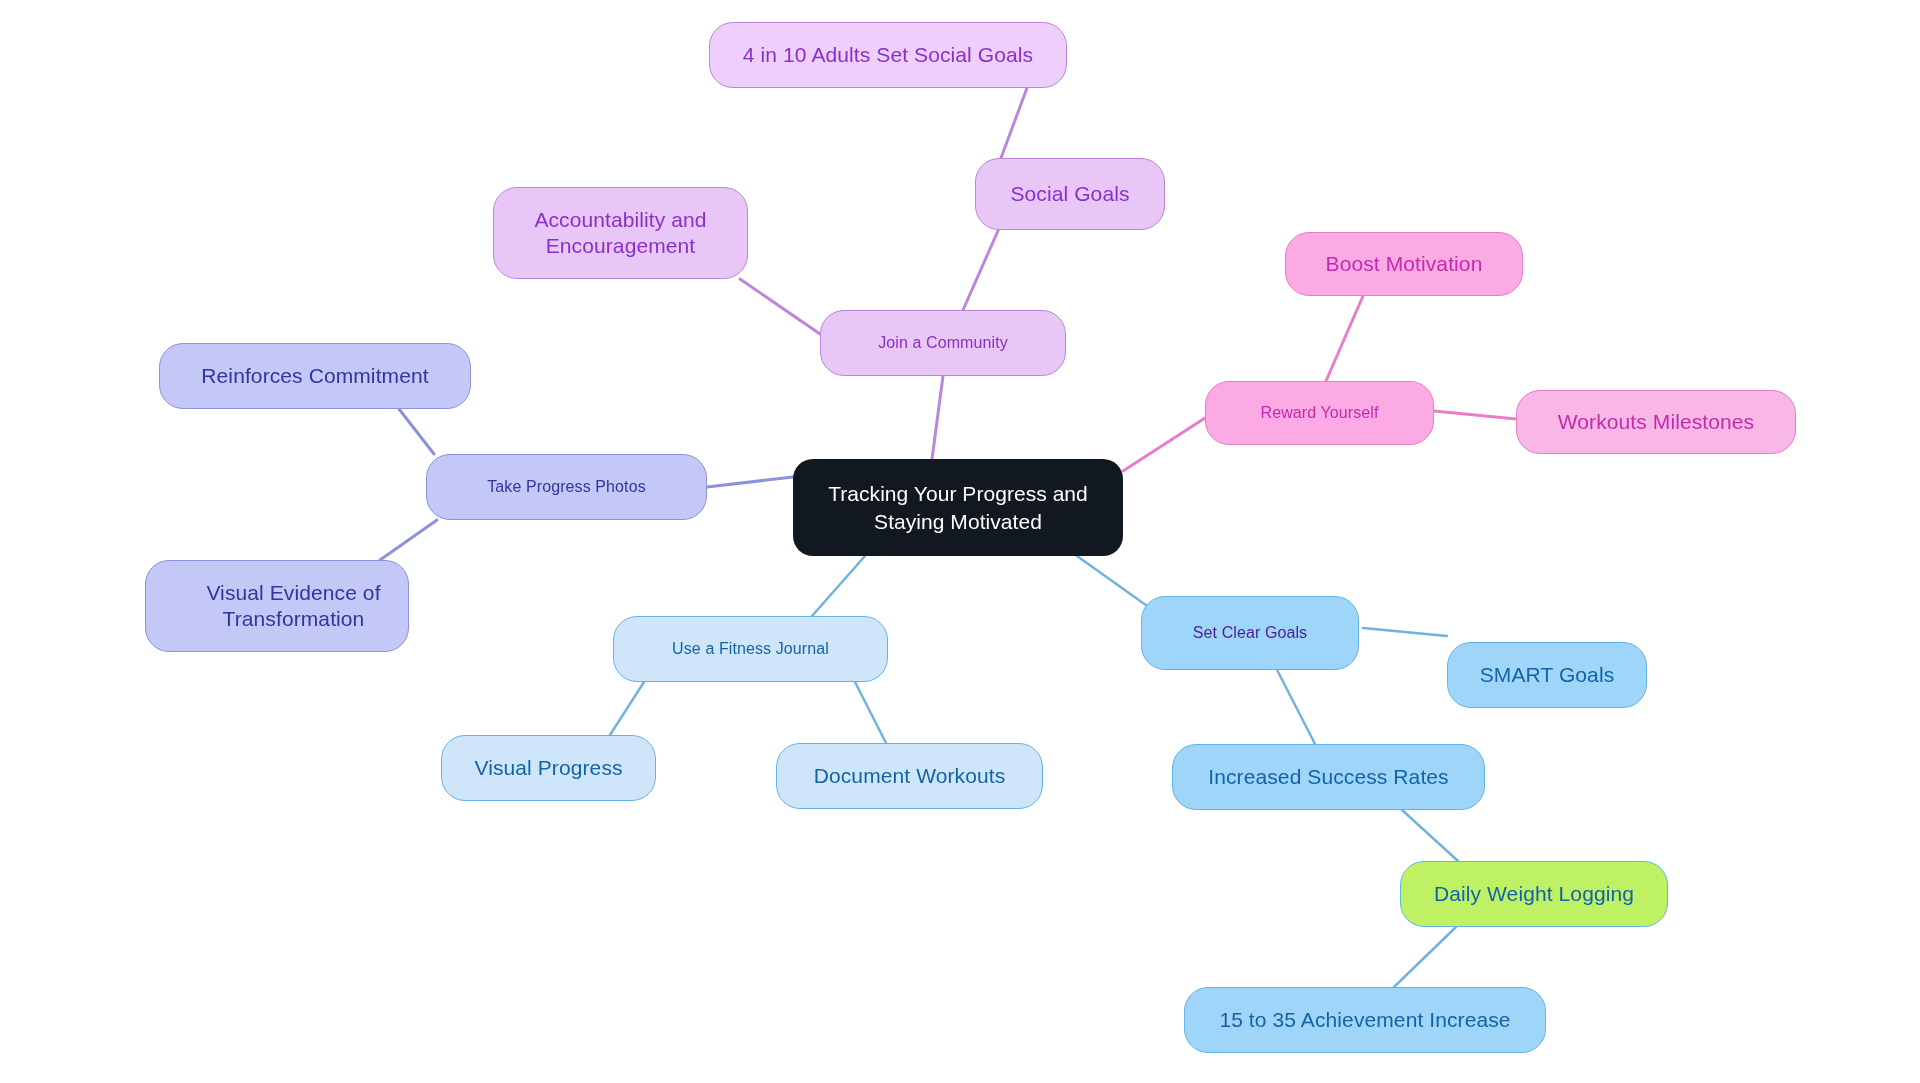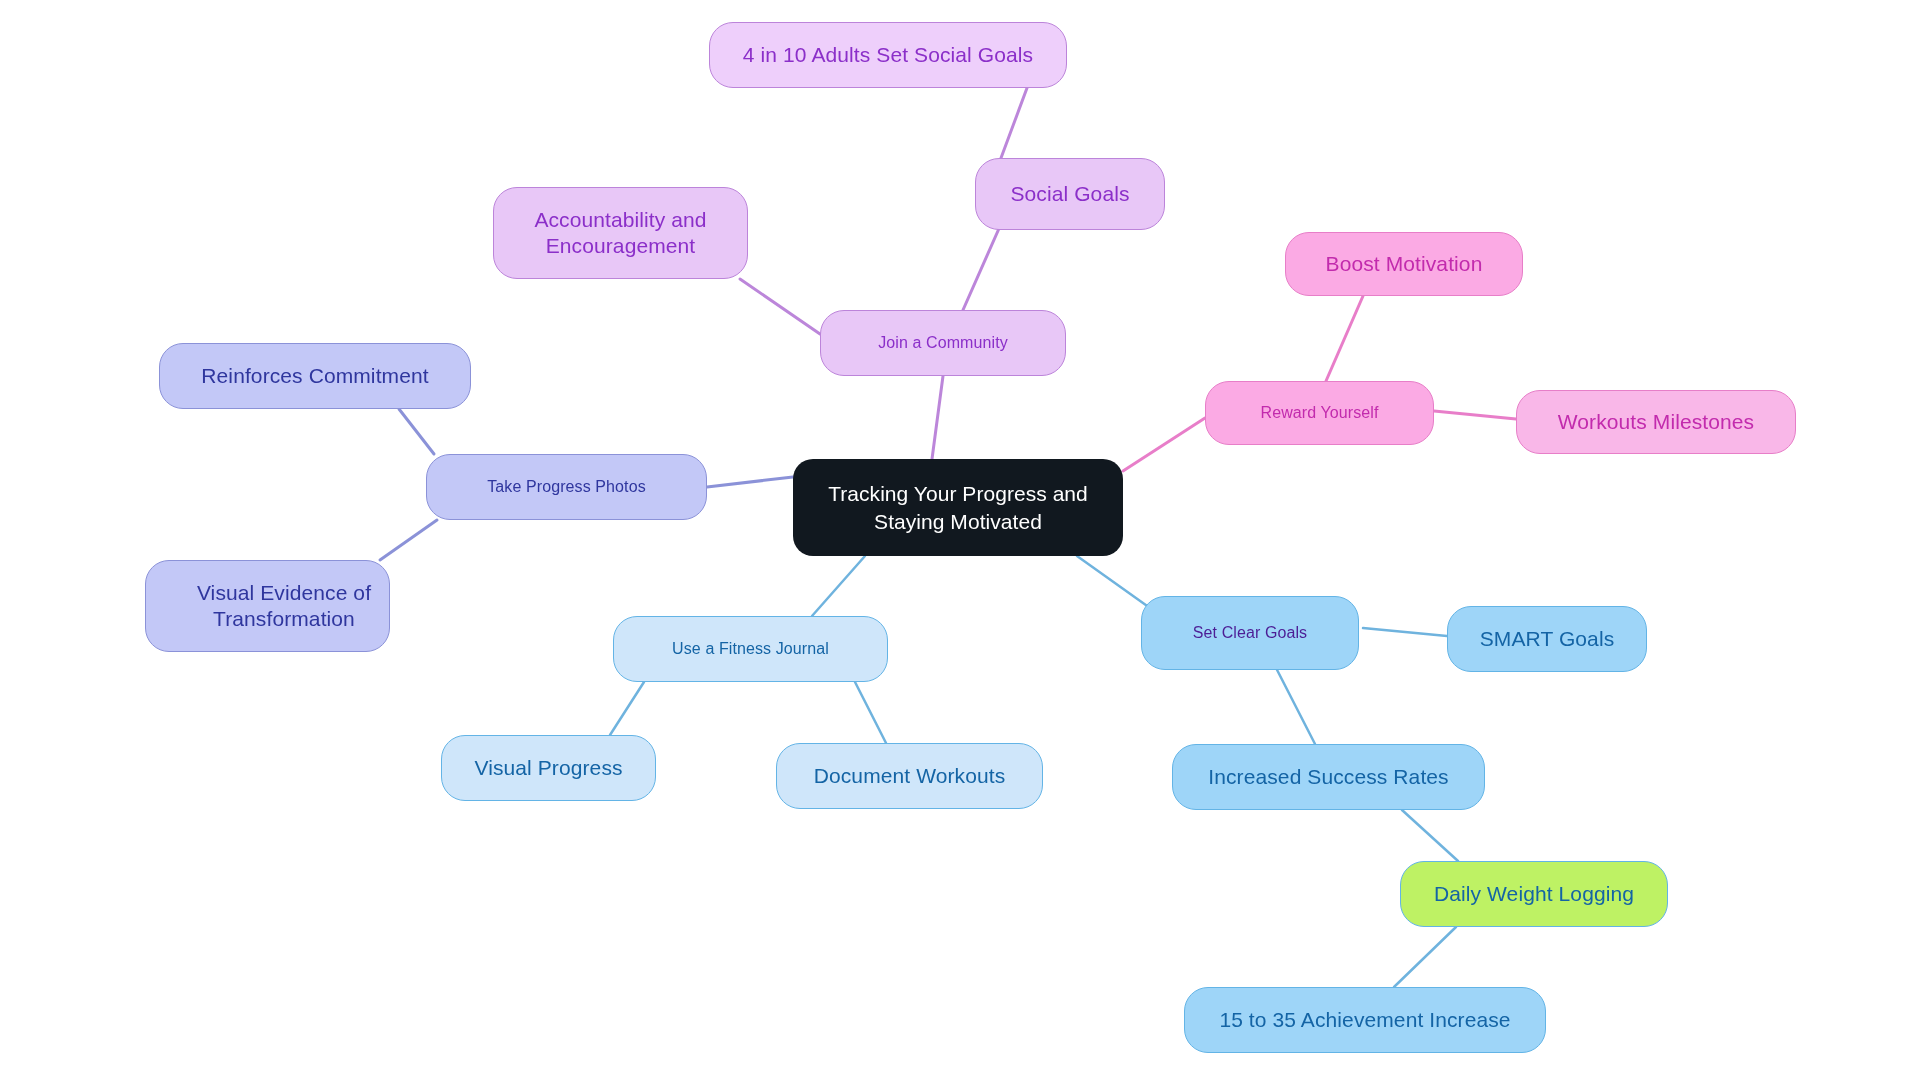--- a/index.html
+++ b/index.html
@@ -83,24 +83,24 @@
       <div class="node level1" style="left: 1205px; top: 381px; width: 229px; height: 64px; background: rgb(251, 170, 228); border-color: rgb(231, 126, 200); color: rgb(194, 43, 173);">Reward Yourself</div>
       <div class="node level2" style="left: 1285px; top: 232px; width: 238px; height: 64px; background: rgb(251, 170, 228); border-color: rgb(231, 126, 200); color: rgb(194, 43, 173);">Boost Motivation</div>
       <div class="node level2" style="left: 1516px; top: 390px; width: 280px; height: 64px; background: rgb(249, 183, 232); border-color: rgb(231, 126, 200); color: rgb(194, 43, 173);">Workouts Milestones</div>
       <div class="node level1" style="left: 820px; top: 310px; width: 246px; height: 66px; background: rgb(232, 199, 247); border-color: rgb(188, 132, 218); color: rgb(139, 47, 201);">Join a Community</div>
       <div class="node level2" style="left: 975px; top: 158px; width: 190px; height: 72px; background: rgb(232, 199, 247); border-color: rgb(188, 132, 218); color: rgb(139, 47, 201);">Social Goals</div>
       <div class="node level2" style="left: 709px; top: 22px; width: 358px; height: 66px; background: rgb(238, 207, 251); border-color: rgb(188, 132, 218); color: rgb(139, 47, 201);">4 in 10 Adults Set Social Goals</div>
       <div class="node level2" style="left: 493px; top: 187px; width: 255px; height: 92px; background: rgb(232, 199, 247); border-color: rgb(188, 132, 218); color: rgb(139, 47, 201);">Accountability and
 Encouragement</div>
       <div class="node level1" style="left: 426px; top: 454px; width: 281px; height: 66px; background: rgb(195, 200, 247); border-color: rgb(139, 146, 216); color: rgb(47, 54, 158);">Take Progress Photos</div>
       <div class="node level2" style="left: 159px; top: 343px; width: 312px; height: 66px; background: rgb(195, 200, 247); border-color: rgb(139, 146, 216); color: rgb(47, 54, 158);">Reinforces Commitment</div>
-      <div class="node level2" style="left: 145px; top: 560px; width: 245px; height: 92px; background: rgb(195, 200, 247); border-color: rgb(139, 146, 216); color: rgb(47, 54, 158); padding-left: 47px;">Visual Evidence of
+      <div class="node level2" style="left: 145px; top: 560px; width: 264px; height: 92px; background: rgb(195, 200, 247); border-color: rgb(139, 146, 216); color: rgb(47, 54, 158); padding-left: 47px;">Visual Evidence of
 Transformation</div>
       <div class="node level1" style="left: 613px; top: 616px; width: 275px; height: 66px; background: rgb(207, 230, 250); border-color: rgb(99, 180, 230); color: rgb(20, 100, 165);">Use a Fitness Journal</div>
       <div class="node level2" style="left: 441px; top: 735px; width: 215px; height: 66px; background: rgb(207, 230, 250); border-color: rgb(99, 180, 230); color: rgb(20, 100, 165);">Visual Progress</div>
       <div class="node level2" style="left: 776px; top: 743px; width: 267px; height: 66px; background: rgb(207, 230, 250); border-color: rgb(99, 180, 230); color: rgb(20, 100, 165);">Document Workouts</div>
       <div class="node level1" style="left: 1141px; top: 596px; width: 218px; height: 74px; background: rgb(158, 213, 248); border-color: rgb(99, 180, 230); color: #4c1d95;">Set Clear Goals</div>
-      <div class="node level2" style="left: 1447px; top: 606px; width: 200px; height: 66px; background: rgb(158, 213, 248); border-color: rgb(99, 180, 230); color: rgb(20, 100, 165);">SMART Goals</div>
+      <div class="node level2" style="left: 1447px; top: 642px; width: 200px; height: 66px; background: rgb(158, 213, 248); border-color: rgb(99, 180, 230); color: rgb(20, 100, 165);">SMART Goals</div>
       <div class="node level2" style="left: 1172px; top: 744px; width: 313px; height: 66px; background: rgb(158, 213, 248); border-color: rgb(99, 180, 230); color: rgb(20, 100, 165);">Increased Success Rates</div>
       <div class="node level2" style="left: 1400px; top: 861px; width: 268px; height: 66px; background: #bef264; border-color: rgb(99, 180, 230); color: rgb(20, 100, 165);">Daily Weight Logging</div>
       <div class="node level2" style="left: 1184px; top: 987px; width: 362px; height: 66px; background: rgb(158, 213, 248); border-color: rgb(99, 180, 230); color: rgb(20, 100, 165);">15 to 35 Achievement Increase</div>
     </div>
 </div>
 
 </body></html>

